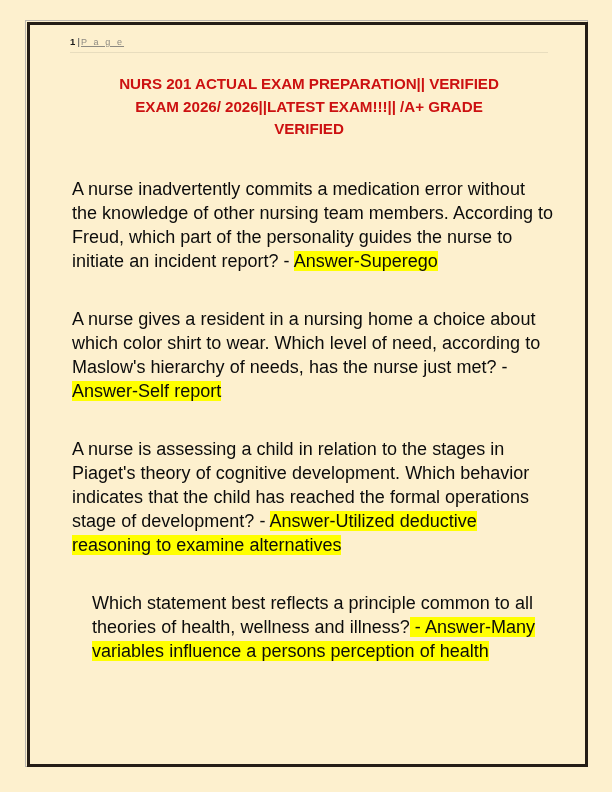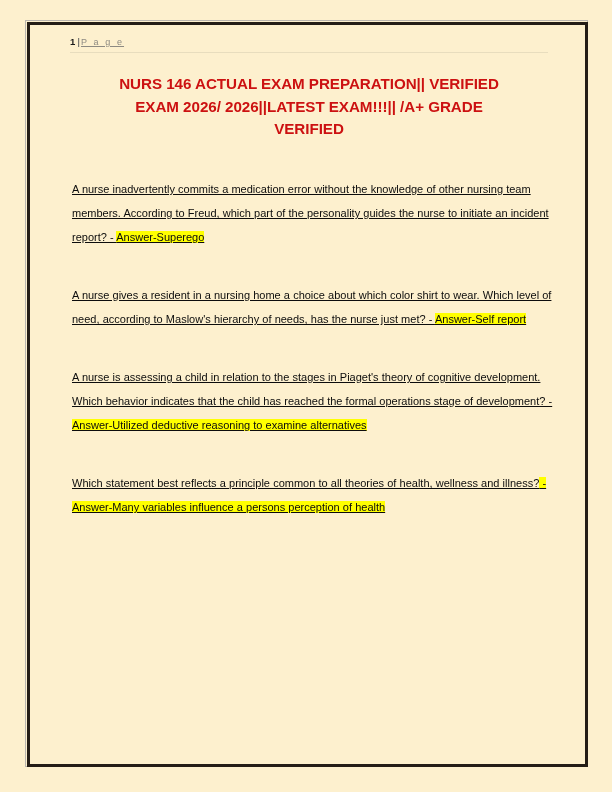--- a/index.html
+++ b/index.html
@@ -103,29 +103,29 @@
   
   .qa-list {
     position: absolute;
     left: 42px;
     top: 152px;
     width: 482px;
   }
 
   .qa-block {
     color: #0c0c0c;
-    font-size: 11px;
+    font-size: 18px;
     line-height: 24px;
     margin: 0 0 34px 0;
     text-align: left;
     word-spacing: 0.1px;
-    text-decoration: underline;
   }
   .qa-block:last-child {
     margin-bottom: 0;
+    margin-left: 20px;
   }
 
   .hl {
     background: #ffff00;
     color: #0c0c0c;
     box-decoration-break: clone;
     -webkit-box-decoration-break: clone;
   }
 </style>
 </head>
@@ -136,21 +136,21 @@
   <div class="page-border-outer"></div>
   <div class="page-border-inner"></div>
 
   <div class="content">
 
     <div class="page-header">
       <span class="pg-num">1</span><span class="pg-sep">|</span><span class="pg-word">P a g e</span>
     </div>
 
     <div class="doc-title">
-      <span style="display: block;">NURS 146 ACTUAL EXAM PREPARATION|| VERIFIED</span>
+      <span style="display: block;">NURS 201 ACTUAL EXAM PREPARATION|| VERIFIED</span>
       <span style="display: block;">EXAM 2026/ 2026||LATEST EXAM!!!|| /A+ GRADE</span>
       <span style="display: block;">VERIFIED</span>
     </div>
 
     <div class="qa-list">
 
       <p class="qa-block"><span>A nurse inadvertently commits a medication error without the knowledge of other nursing team members. According to Freud, which part of the personality guides the nurse to initiate an incident report? - </span><span class="hl">Answer-Superego</span></p>
 
       <p class="qa-block"><span>A nurse gives a resident in a nursing home a choice about which color shirt to wear. Which level of need, according to Maslow's hierarchy of needs, has the nurse just met? - </span><span class="hl">Answer-Self report</span></p>
 

